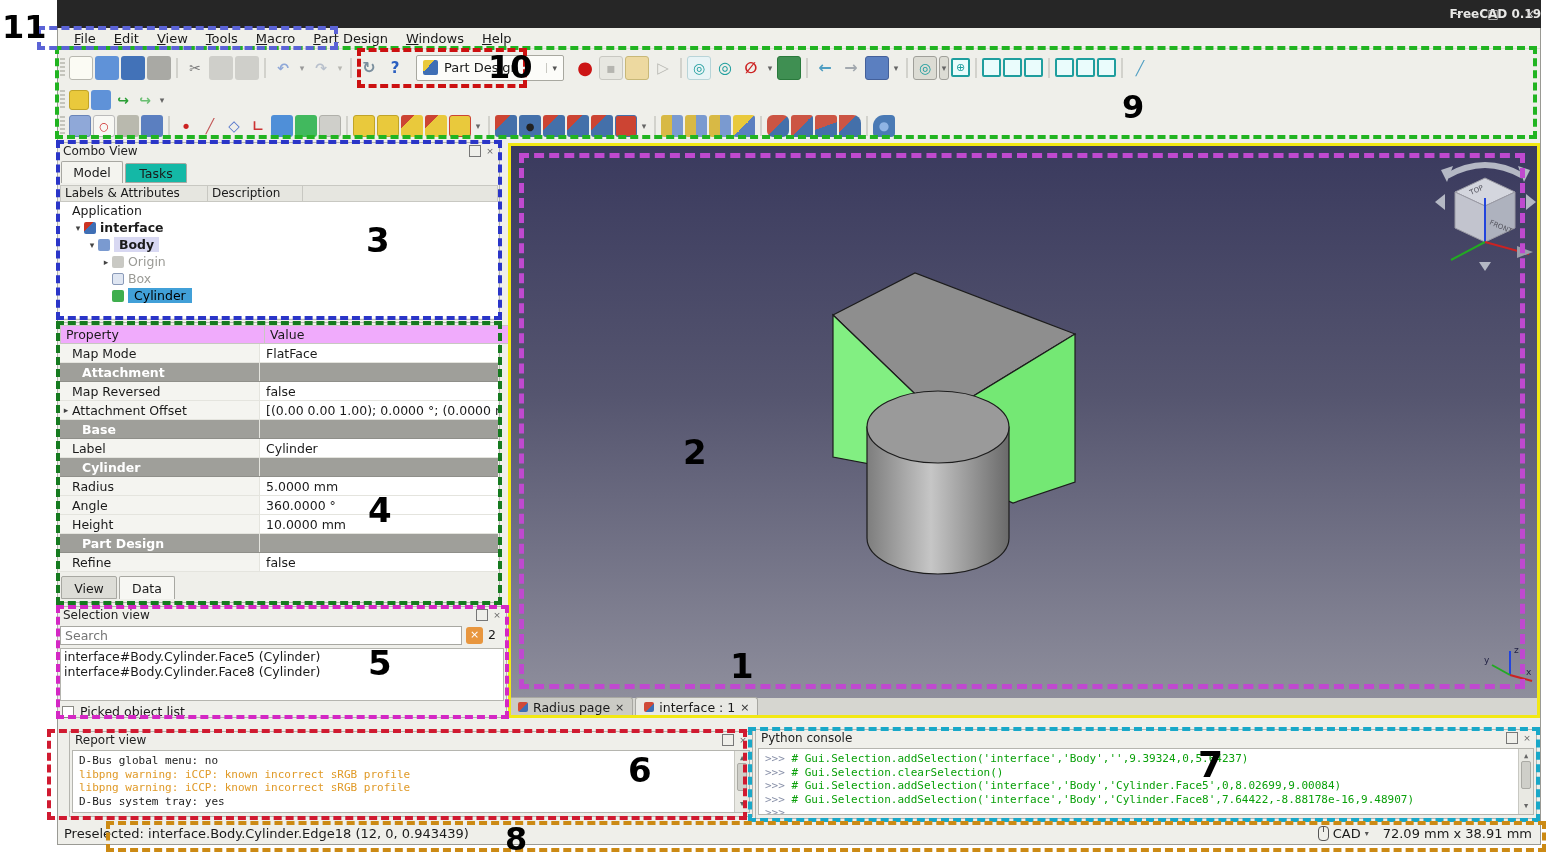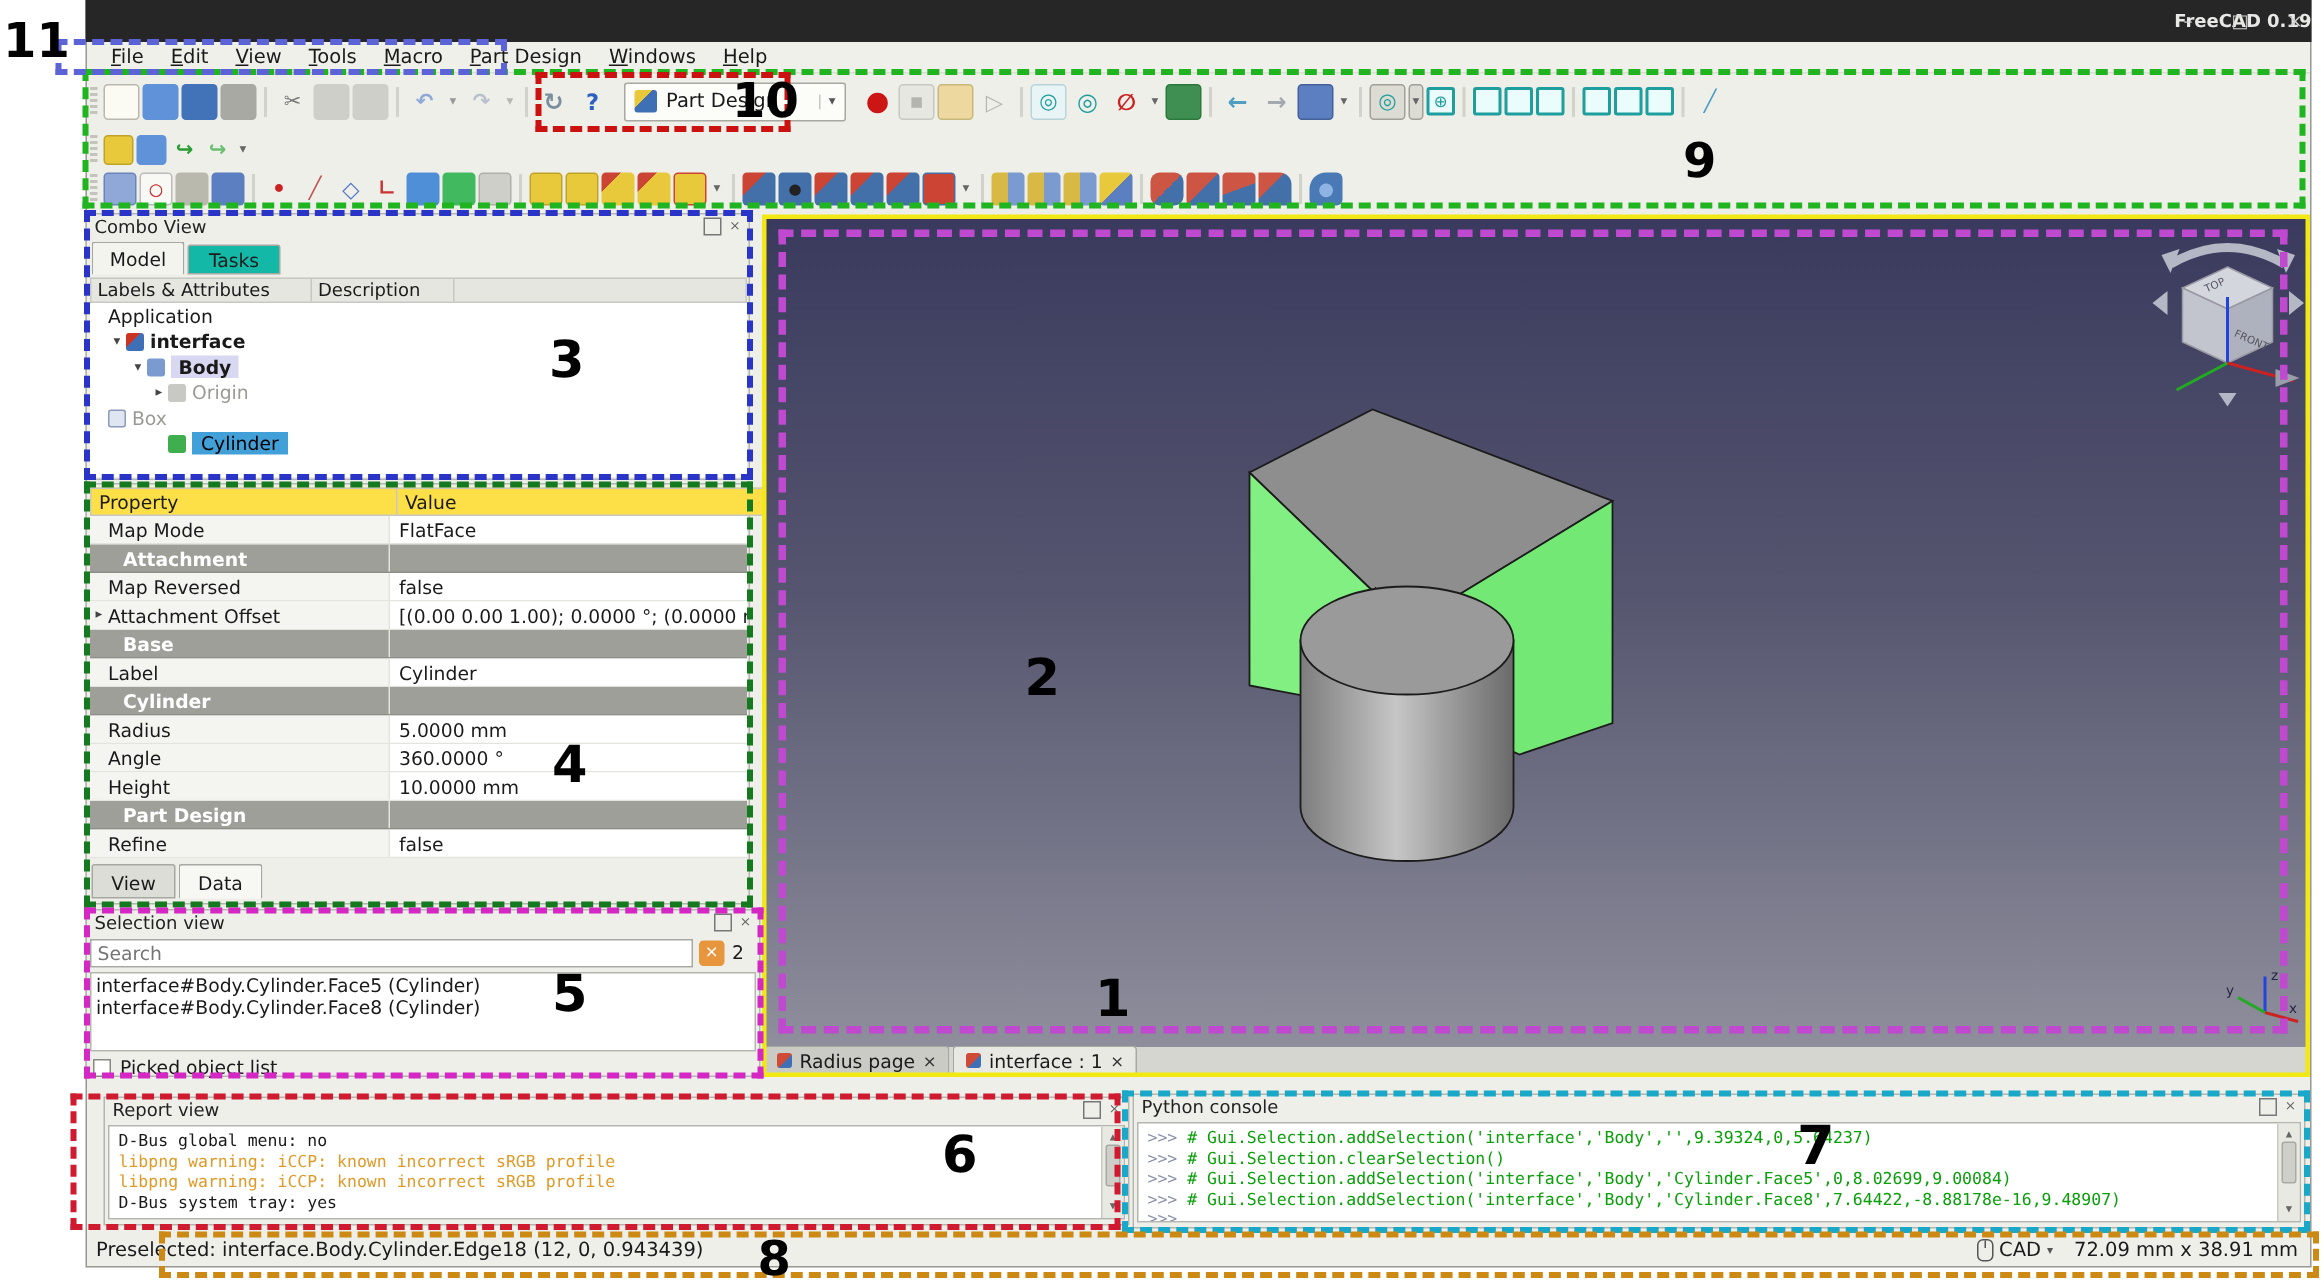--- a/index.html
+++ b/index.html
@@ -46,21 +46,21 @@
   .cv-tab{position:absolute;height:22px;line-height:22px;text-align:center;font-size:12.5px;border:1px solid #a8a8a2;box-sizing:border-box;border-radius:2px 2px 0 0;}
   .cv-cols{position:absolute;left:2px;top:42px;width:438px;height:17px;display:flex;background:#e6e6e0;border:1px solid #c8c8c2;box-sizing:border-box;}
   .cv-col{padding-left:4px;font-size:12px;border-right:1px solid #c8c8c2;line-height:15px;}
   .tree{position:absolute;left:2px;top:59px;width:438px;height:116px;background:#ffffff;overflow:hidden;}
   .tree-row{height:17px;display:flex;align-items:center;font-size:12.5px;}
   .tree-arrow{width:12px;text-align:center;font-size:9px;color:#444;}
   .tree-icon{width:12px;height:12px;border-radius:2px;margin-right:4px;}
   .tree-label{white-space:nowrap;}
 
   
-  .prop-head{position:absolute;left:2px;top:2px;width:528px;height:19px;display:flex;background:#fde047;border:1px solid #c8c8c2;box-sizing:border-box;}
+  .prop-head{position:absolute;left:2px;top:2px;width:528px;height:19px;display:flex;background:#f0abfc;border:1px solid #c8c8c2;box-sizing:border-box;}
   .prop-head span{padding-left:5px;font-size:12.5px;line-height:17px;}
   .prop-rows{position:absolute;left:2px;top:21px;width:438px;background:#fff;}
   .prop-row{height:19px;display:flex;border-bottom:1px solid #e4e4de;box-sizing:border-box;}
   .prop-name{width:200px;min-width:200px;display:flex;align-items:center;background:#f4f4ف0;background:#f4f4f0;font-size:12.5px;border-right:1px solid #e4e4de;box-sizing:border-box;}
   .prop-arrow{width:12px;text-align:center;font-size:9px;color:#444;}
   .prop-value{flex:1;display:flex;align-items:center;padding-left:6px;font-size:12.5px;background:#fff;white-space:nowrap;overflow:hidden;}
   .pv-tab{position:absolute;height:23px;line-height:23px;text-align:center;font-size:12.5px;border:1px solid #a8a8a2;border-radius:2px 2px 0 0;box-sizing:border-box;}
 
   
   .sel-search{position:absolute;left:2px;top:19px;width:402px;height:19px;border:1px solid #a8a8a2;background:#fff;font-size:12.5px;padding:0 4px;box-sizing:border-box;font-family:"DejaVu Sans",sans-serif;color:#333;}
@@ -277,21 +277,21 @@
         <div class="tree-row" style="padding-left:26px">
     <span class="tree-arrow">▾</span>
     <span class="tree-icon" style="background:#7a9ad0"></span>
     <span class="tree-label" style="font-weight:bold;background:#d8d8f2;padding:0 5px">Body</span>
   </div>
         <div class="tree-row" style="padding-left:40px">
     <span class="tree-arrow">▸</span>
     <span class="tree-icon" style="background:#c9c9c4"></span>
     <span class="tree-label" style="color:#9a9a95">Origin</span>
   </div>
-        <div class="tree-row" style="">
+        <div class="tree-row" style="padding-left:40px">
     <span class="tree-arrow"></span>
     <span class="tree-icon" style="background:#dfe6f2;border:1px solid #8a9ab8;box-sizing:border-box"></span>
     <span class="tree-label" style="color:#9a9a95">Box</span>
   </div>
         <div class="tree-row" style="padding-left:40px">
     <span class="tree-arrow"></span>
     <span class="tree-icon" style="background:#3fae4e"></span>
     <span class="tree-label" style="background:#41a0d8;color:#000;padding:0 6px">Cylinder</span>
   </div>
       </div>

